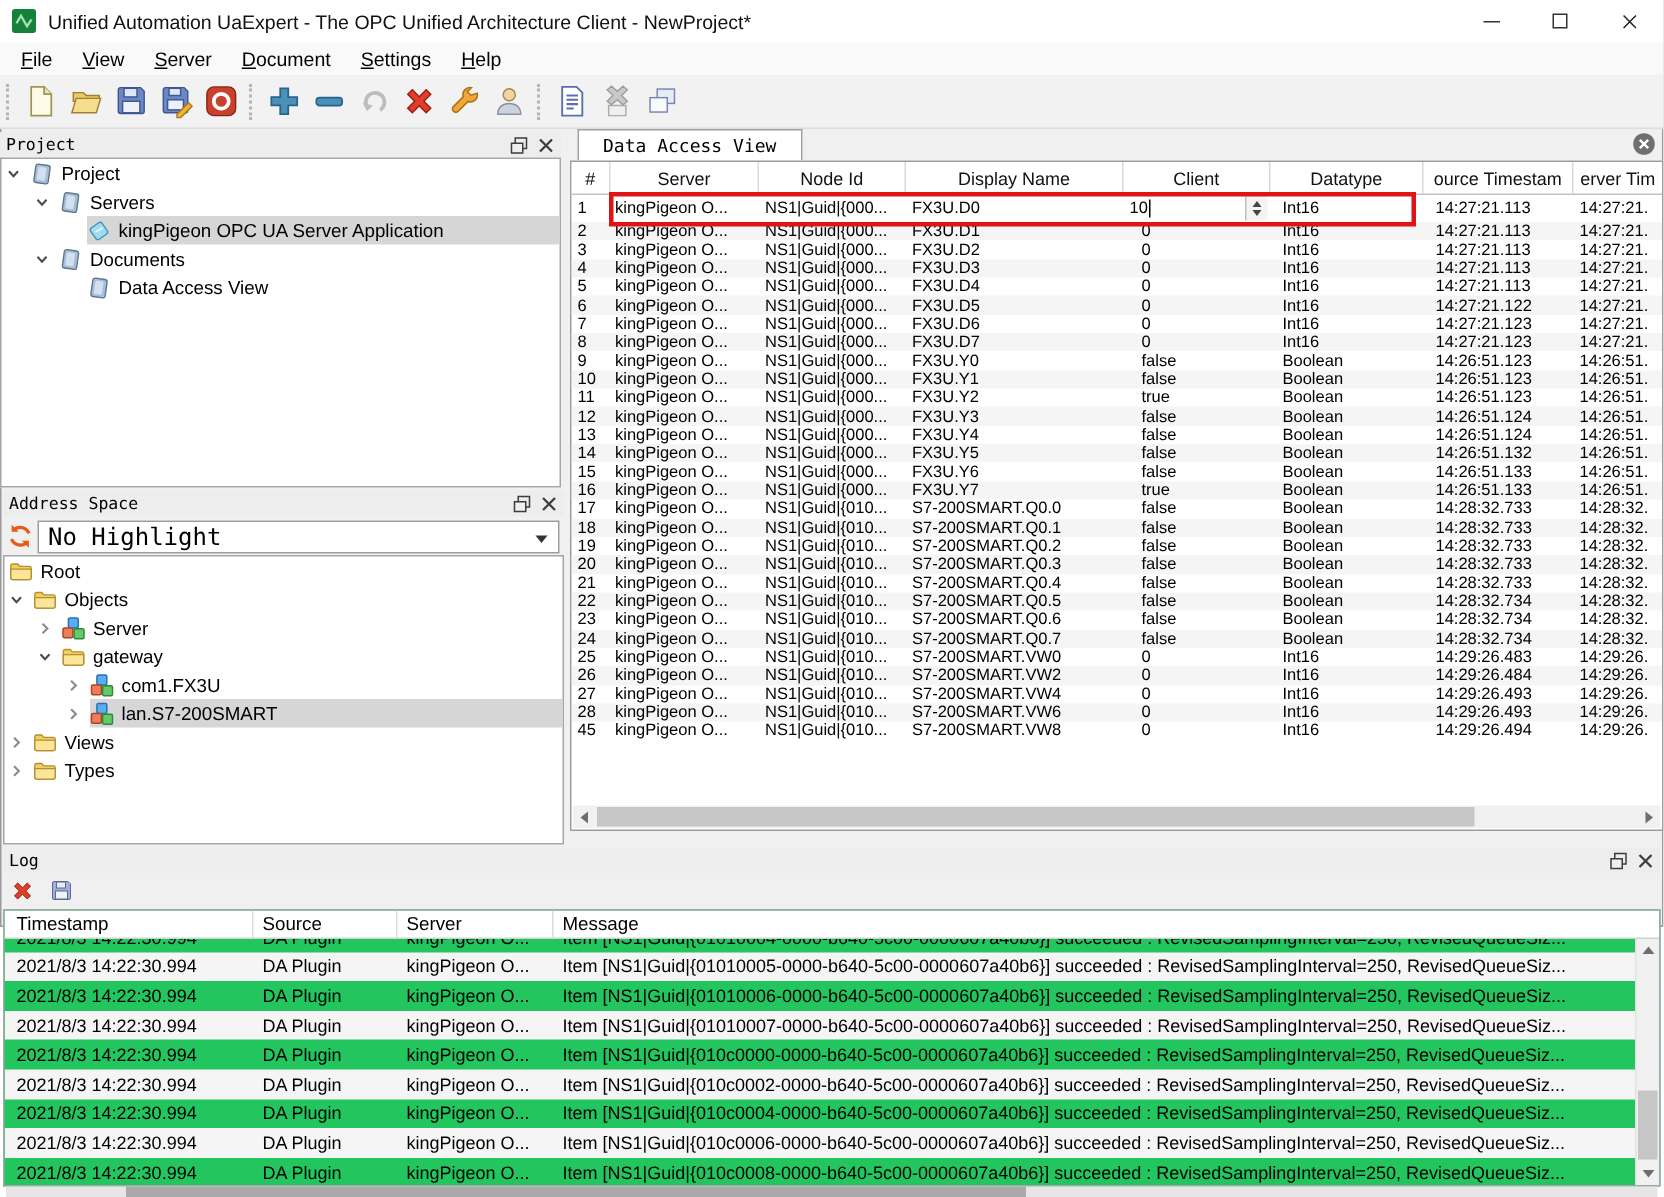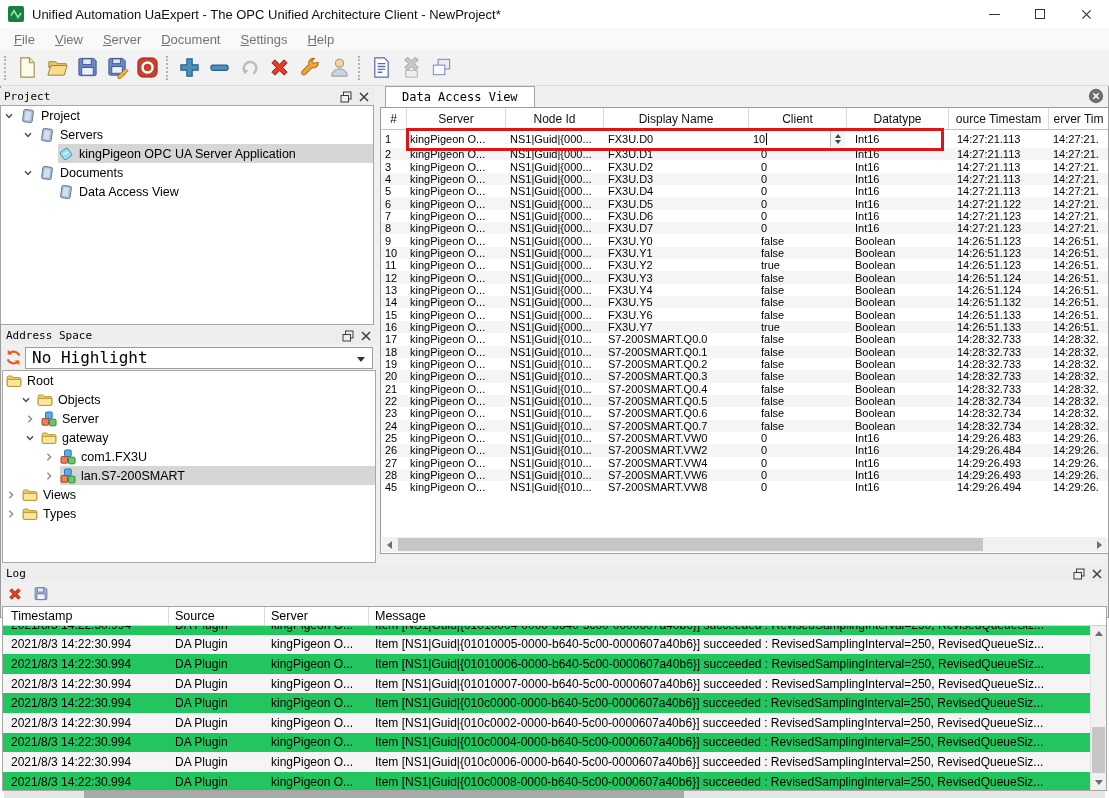--- a/index.html
+++ b/index.html
@@ -16,21 +16,21 @@
   .wtitle { font-size:13px; color:#111; }
   .wbtns { margin-left:auto; display:flex; height:28px; }
   .wbtn { width:46px; height:28px; display:flex; align-items:center; justify-content:center; }
   .wmin-glyph { width:11px; border-bottom:1.6px solid #333; }
   .wmax-glyph { width:10px; height:10px; border:1.3px solid #333; }
   .wclose-glyph svg { width:11px; height:11px; display:block; }
 
   
   .menubar { position:absolute; left:0; top:28px; width:100%; height:22px; background:#f9f9f9;
     display:flex; align-items:center; padding-left:4px; }
-  .mitem { font-size:13px; color:#737373; padding:2px 10px; }
+  .mitem { font-size:13px; color:#000000; padding:2px 10px; }
 
   
   .toolbar { position:absolute; left:0; top:50px; width:100%; height:36px; background:#f2f2f2;
     border-bottom:1px solid #dcdcdc; display:flex; align-items:center; }
   .tgroup { display:flex; align-items:center; height:100%; }
   .thandle { height:24px; border-left:2px dotted #b4b4b4; margin:0 6px 0 4px; }
   .tbtn { width:30px; height:30px; display:flex; align-items:center; justify-content:center; }
   .tbtn svg { width:23px; height:23px; display:block; }
 
   
@@ -406,21 +406,21 @@
           <span class="band">
             <span class="ticn">
               <svg viewBox="0 0 16 16">
                 <path d="M1.2 4.2c0-.7.5-1.2 1.2-1.2h3.4l1.4 1.6h6.4c.7 0 1.2.5 1.2 1.2v6.4c0 .7-.5 1.2-1.2 1.2H2.4c-.7 0-1.2-.5-1.2-1.2z" fill="#f3cf62" stroke="#b1902e" stroke-width=".9"></path>
                 <path d="M1.2 6.4h13.6v5.8c0 .7-.5 1.2-1.2 1.2H2.4c-.7 0-1.2-.5-1.2-1.2z" fill="#fbe598" stroke="#b1902e" stroke-width=".9"></path>
               </svg>
             </span>
             <span class="tlabel">Root</span>
           </span>
         </div>
-        <div class="trow" style="padding-left: 3px; margin-left: 15px;">
+        <div class="trow" style="padding-left: 3px;">
           <span class="chev">
             <svg viewBox="0 0 10 10">
               <path d="M2 3.2l3 3.2 3-3.2" fill="none" stroke="#4a4a4a" stroke-width="1.4"></path>
             </svg>
           </span>
           <span class="band">
             <span class="ticn">
               <svg viewBox="0 0 16 16">
                 <path d="M1.2 4.2c0-.7.5-1.2 1.2-1.2h3.4l1.4 1.6h6.4c.7 0 1.2.5 1.2 1.2v6.4c0 .7-.5 1.2-1.2 1.2H2.4c-.7 0-1.2-.5-1.2-1.2z" fill="#f3cf62" stroke="#b1902e" stroke-width=".9"></path>
                 <path d="M1.2 6.4h13.6v5.8c0 .7-.5 1.2-1.2 1.2H2.4c-.7 0-1.2-.5-1.2-1.2z" fill="#fbe598" stroke="#b1902e" stroke-width=".9"></path>

